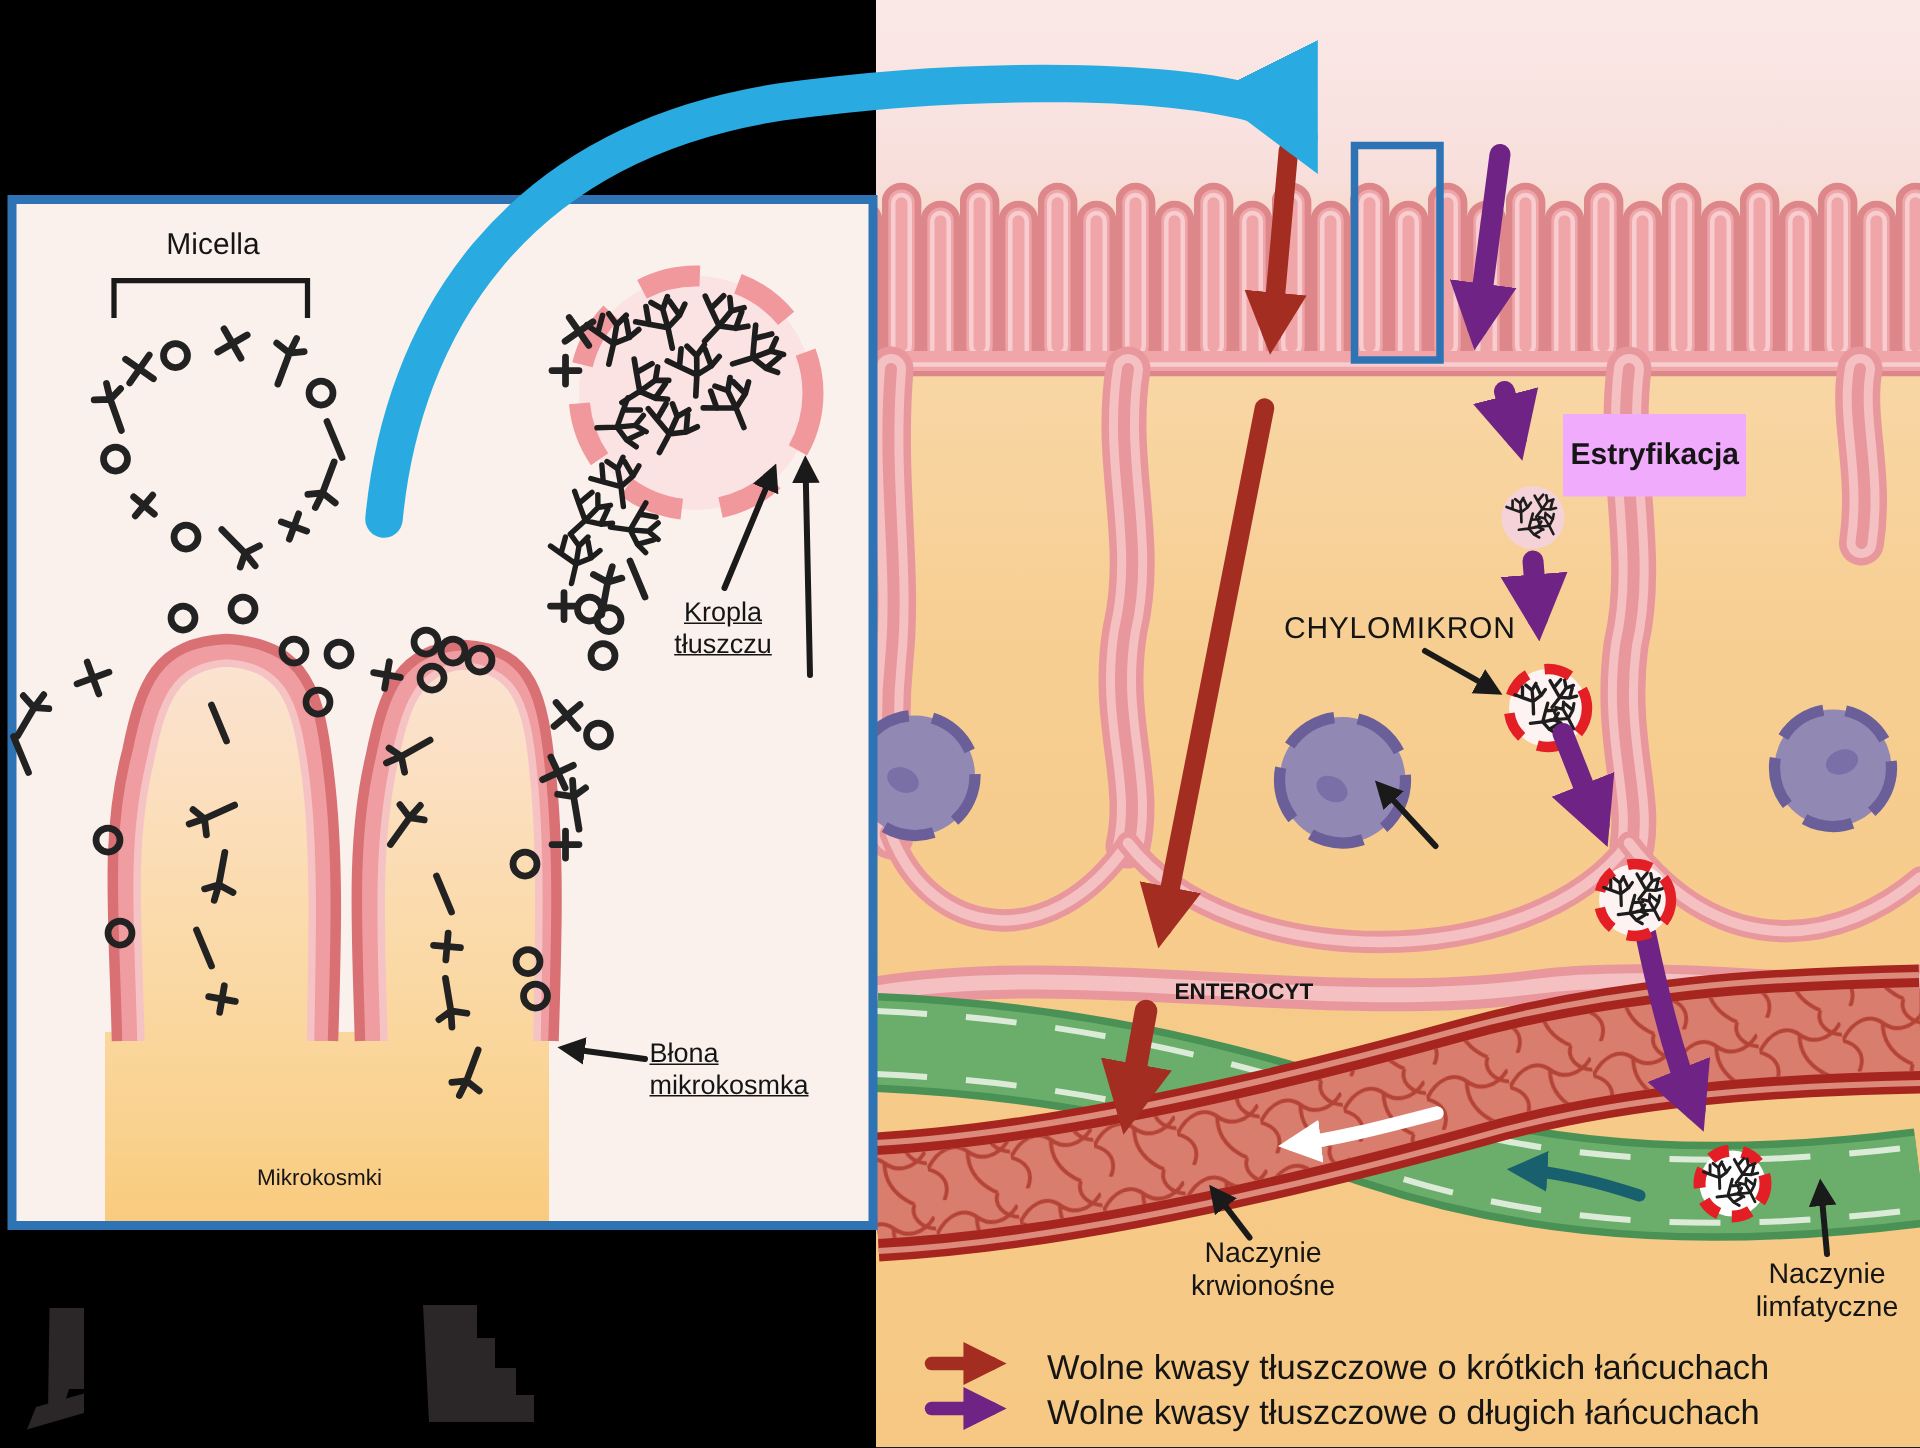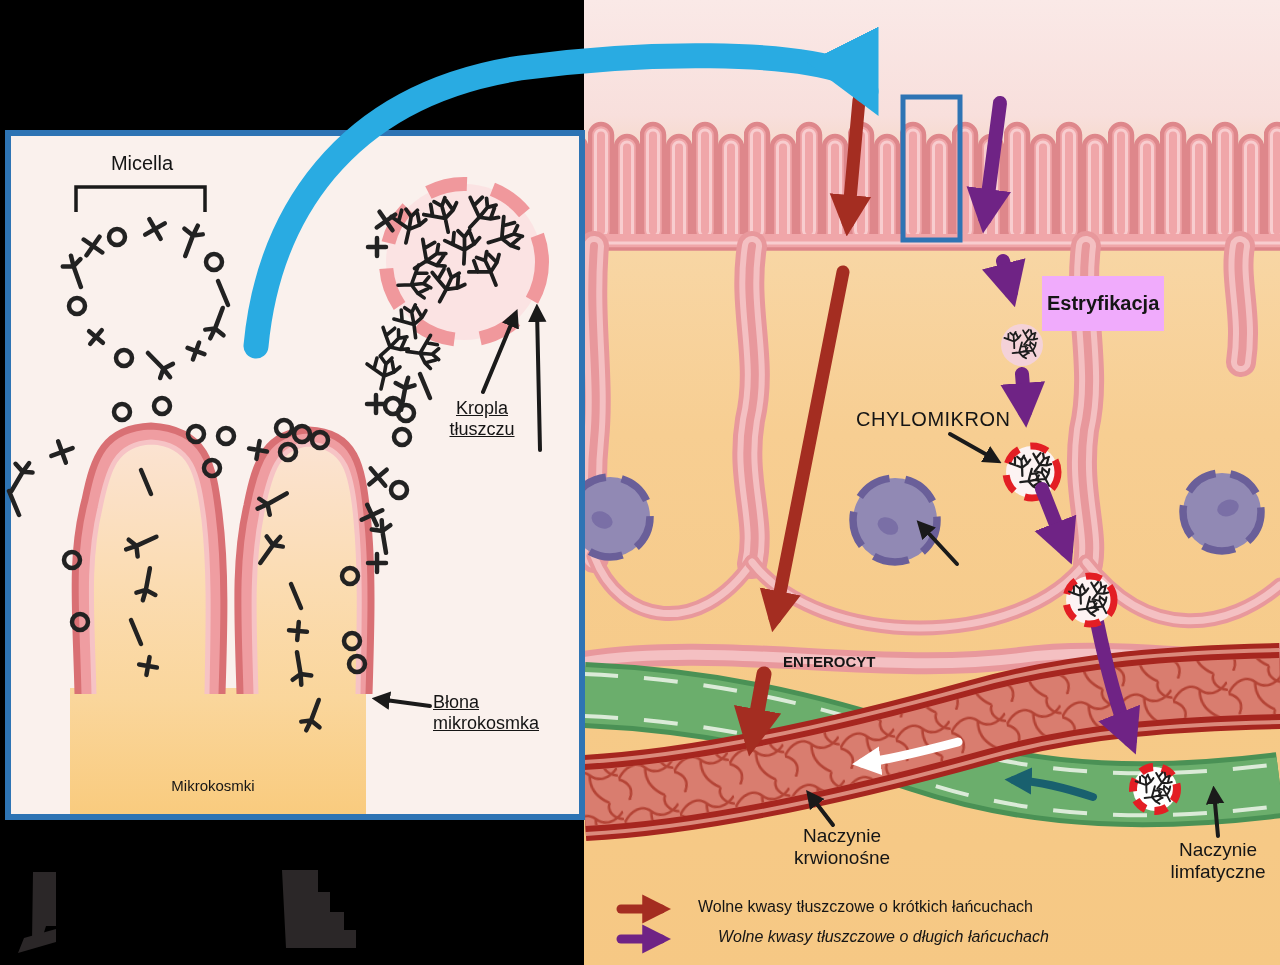--- a/index.html
+++ b/index.html
@@ -7,21 +7,21 @@
          font-family:"Liberation Sans", sans-serif;color:#111;}
   #stage svg{position:absolute;left:0;top:0;}
   .lbl{position:absolute;color:#151515;line-height:1.15;}
   .ctr{text-align:center;}
   .b{font-weight:bold;}
   .hl{background:#f0abfc;padding:16px 5px;display:inline-block;}
   .f18{font-size:18px;text-decoration:underline;}
   .f19{font-size:19px;}
   .f20{font-size:20px;}
   .f21{font-size:15px;}
-  .legendtxt{font-size:16px;}
+  .legendtxt{font-size:23px;}
 </style>
 </head>
 <body>
 
 <div id="stage">
 
 <svg width="1280" height="965" viewBox="0 0 1280 965">
 <defs>
   <linearGradient id="bgGrad" x1="0" y1="0" x2="0" y2="1">
     <stop offset="0" stop-color="#FAE9E7"></stop>
@@ -371,15 +371,15 @@
   <div>Naczynie</div>
   <div>krwionośne</div>
 </div>
 
 <div class="lbl ctr f19" style="left:1156px;top:839px;width:124px;">
   <div>Naczynie</div>
   <div>limfatyczne</div>
 </div>
 
 <div class="lbl legendtxt" style="left:698px;top:898px;">Wolne kwasy tłuszczowe o krótkich łańcuchach</div>
-<div class="lbl legendtxt" style="left:718px;top:928px;font-style:italic;">Wolne kwasy tłuszczowe o długich łańcuchach</div>
+<div class="lbl legendtxt" style="left:698px;top:928px;">Wolne kwasy tłuszczowe o długich łańcuchach</div>
 
 </div>
 
 </body></html>

